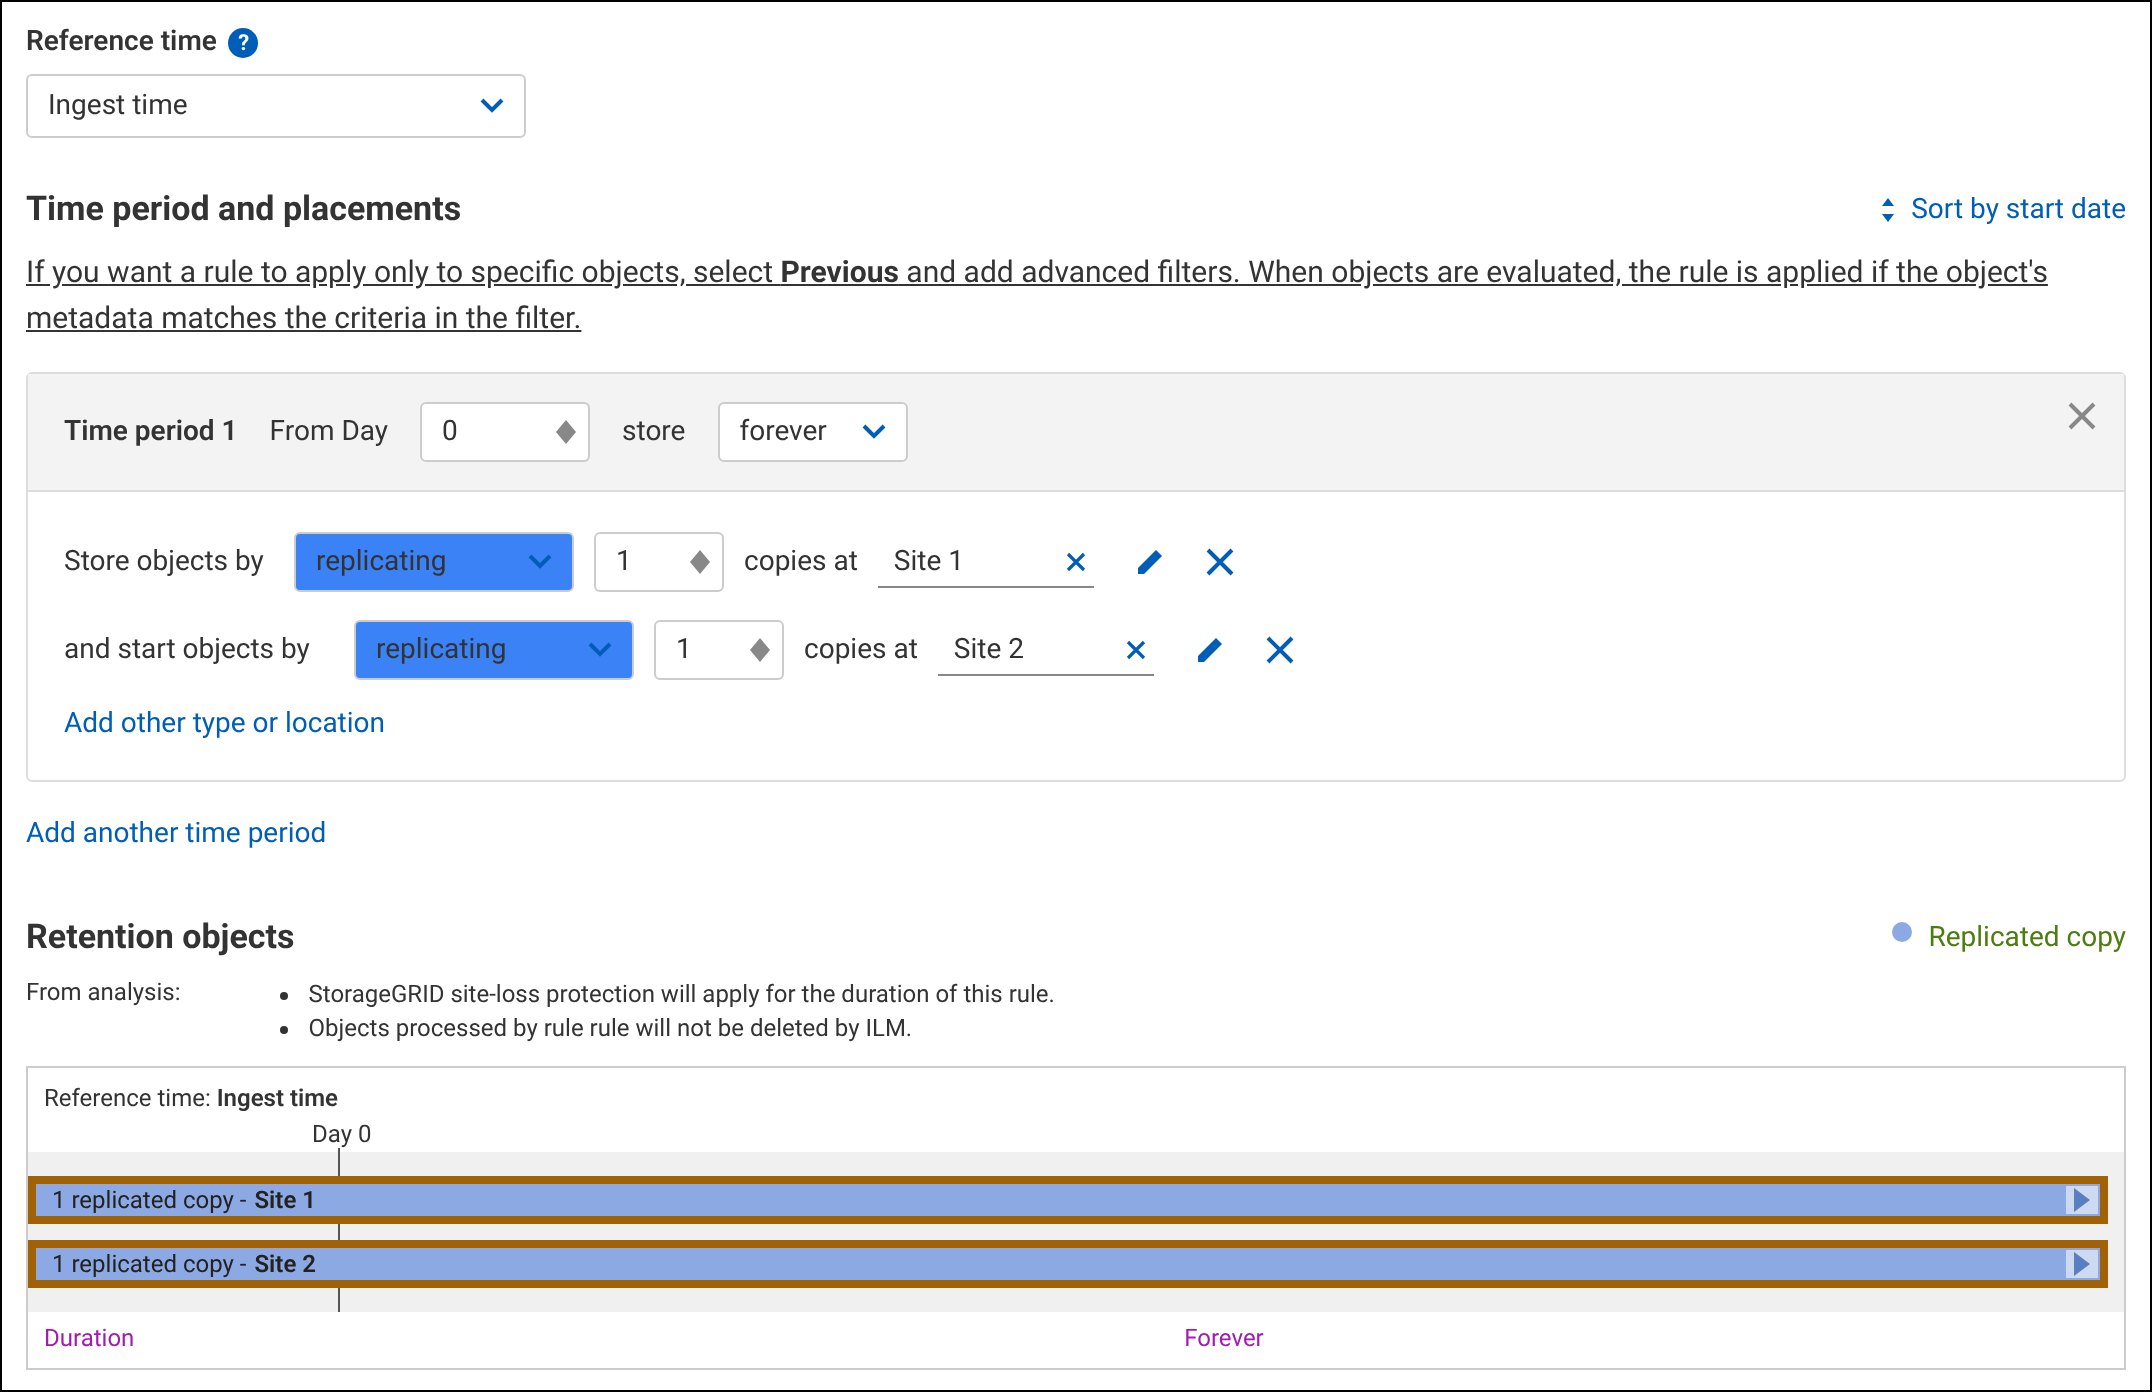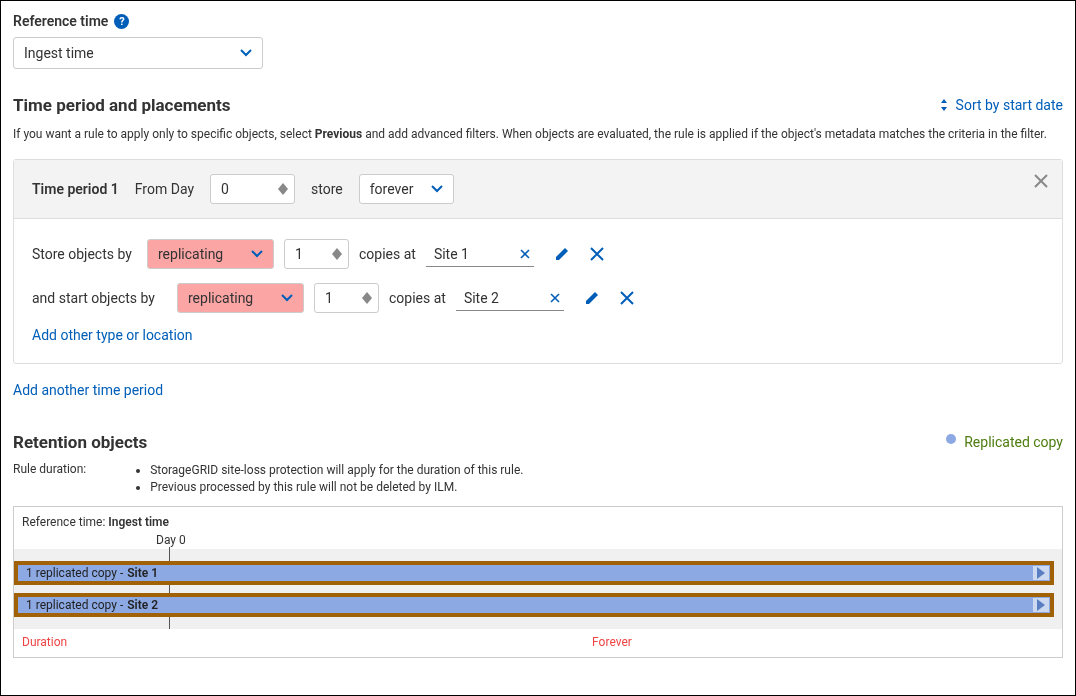--- a/index.html
+++ b/index.html
@@ -64,24 +64,25 @@
   .sort-link {
     color: #005eb8;
     font-size: 14px;
     display: inline-flex;
     align-items: center;
     gap: 6px;
     cursor: pointer;
   }
   .sort-icon { width: 12px; height: 12px; fill: #005eb8; }
   .intro-text {
-    font-size: 12px;
+    font-size: 15px;
     color: #333;
     margin-top: 10px;
     line-height: 1.5;
+    text-decoration: underline;
   }
   .time-period-box {
     border: 1px solid #ddd;
     border-radius: 3px;
     margin-top: 16px;
   }
   .tp-header {
     background: #f3f3f3;
     padding: 14px 18px;
     display: flex;
@@ -138,22 +139,22 @@
     gap: 10px;
     margin-bottom: 14px;
   }
   .placement-row .dropdown {
     border: 1px solid #ccc;
     border-radius: 3px;
     padding: 6px 10px;
     display: inline-flex;
     align-items: center;
     justify-content: space-between;
-    width: 127px;
-    background: #fca5a5;
+    width: 140px;
+    background: #3b82f6;
     cursor: pointer;
   }
   .site-select {
     border-bottom: 1px solid #888;
     padding: 4px 4px 4px 8px;
     min-width: 108px;
     display: inline-flex;
     align-items: center;
     justify-content: space-between;
     gap: 16px;
@@ -241,21 +242,21 @@
     width: 16px;
     background: #cdd9f0;
     display: flex;
     align-items: center;
     justify-content: center;
   }
   .bar-arrow svg { width: 8px; height: 12px; fill: #5a7fc1; }
   .duration-row {
     display: flex;
     font-size: 12px;
-    color: #ef4444;
+    color: #a21caf;
     padding: 6px 8px 8px 8px;
   }
   .duration-row .left { width: 148px; }
   .duration-row .center { flex: 1; text-align: center; }
 </style>
 </head>
 <body>
 
 <div>
   <div class="row-flex">
@@ -388,24 +389,24 @@
 
 <div class="retention-header">
   <span class="section-heading">Retention objects</span>
   <span class="legend">
     <span class="legend-dot"></span>
     <span>Replicated copy</span>
   </span>
 </div>
 
 <div class="analysis-row">
-  <span>Rule duration:</span>
+  <span>From analysis:</span>
   <ul>
     <li>StorageGRID site-loss protection will apply for the duration of this rule.</li>
-    <li>Previous processed by this rule will not be deleted by ILM.</li>
+    <li>Objects processed by rule rule will not be deleted by ILM.</li>
   </ul>
 </div>
 
 <div class="diagram-box">
   <div class="diagram-ref">
     <span>Reference time:</span>
     <b>Ingest time</b>
   </div>
   <div class="day0-label">Day 0</div>
   <div class="timeline-wrap">

